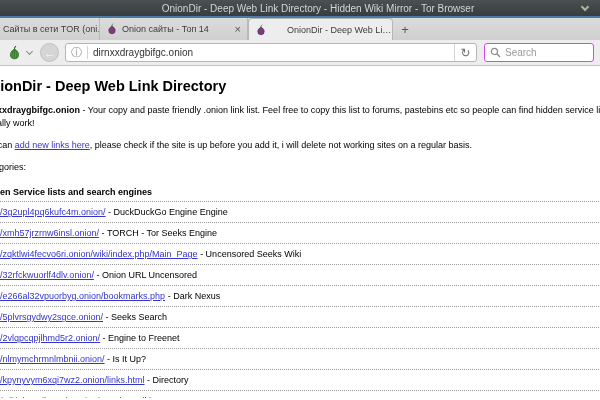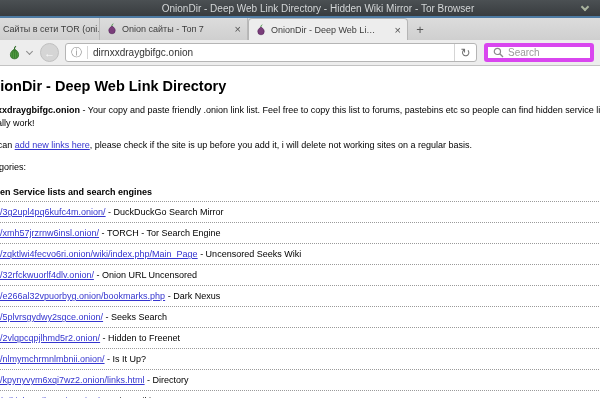--- a/index.html
+++ b/index.html
@@ -19,22 +19,22 @@
   .tabbar { height: 22px; background: linear-gradient(#dcdcdc, #cfcfcf);
     display: flex; align-items: stretch; }
   .tab { display: flex; align-items: center; font-size: 9px; color: #3c3c3c;
     padding: 0 6px; position: relative; overflow: hidden; white-space: nowrap; }
   .tab .spacer { flex: 1; }
   .tab-close { font-size: 11px; color: #555; line-height: 10px; cursor: default;
     margin-left: 4px; flex: none; }
   .tab.inactive { border-right: 1px solid #b9b9b9; }
   .tab1 { width: 100px; padding-left: 3px; }
   .tab2 { width: 148px; }
-  .tab.active { width: 160px; background: #ededed; border: 1px solid #b5b5b5;
-    border-bottom: none; border-radius: 4px 4px 0 0; }
+  .tab.active { width: 145px; background: #ededed; border: 1px solid #b5b5b5;
+    border-bottom: none; border-radius: 4px 4px 0 0; gap: 16px; }
   .favicon { width: 12px; height: 12px; margin-right: 4px; flex: none; }
   .newtab { width: 24px; display: flex; align-items: center; justify-content: center;
     font-size: 13px; color: #555; }
 
   
   .navbar { height: 26px; background: #ededed; border-bottom: 1px solid #c3c3c3;
     display: flex; align-items: center; padding: 0 6px; gap: 4px; }
   .onion-btn { width: 17px; height: 19px; display: flex; align-items: center;
     justify-content: center; }
   .nav-chev { width: 5px; height: 5px; border-color: #8a8a8a; border-width: 0 1.5px 1.5px 0;
@@ -44,21 +44,21 @@
     justify-content: center; font-size: 11px; font-weight: bold; margin: 0 2px; }
   .urlbar { flex: 1; height: 19px; background: #fff; border: 1px solid #b5b5b5;
     border-radius: 3px; display: flex; align-items: center; padding-left: 5px; }
   .info-icon { color: #8e8e8e; font-size: 11px; line-height: 11px; }
   .url-divider { width: 1px; height: 13px; background: #d5d5d5; margin: 0 5px; }
   .url-input { flex: 1; border: none; outline: none; background: transparent;
     font-family: "Liberation Sans", sans-serif; font-size: 10px; color: #333; }
   .reload-seg { width: 22px; height: 100%; border-left: 1px solid #d5d5d5;
     display: flex; align-items: center; justify-content: center; color: #6e6e6e;
     font-size: 12px; }
-  .searchbar { width: 110px; height: 19px; background: #fff; border: 4px solid #d946ef;
+  .searchbar { width: 110px; height: 19px; background: #fff; border: 1px solid #d946ef;
     border-radius: 3px; display: flex; align-items: center; padding: 0 5px; gap: 4px;
     margin-left: 3px; }
   .search-input { flex: 1; min-width: 0; border: none; outline: none; background: transparent;
     font-family: "Liberation Sans", sans-serif; font-size: 10px; color: #333; }
   .search-input::placeholder { color: #9a9a9a; }
 
   
   .content { height: 332px; background: #fff; overflow: hidden; }
   .page-inner { width: 655px; margin-left: -20px; color: #000; }
   h1.page-title { font-size: 14.5px; line-height: 17px; font-weight: bold;
@@ -84,21 +84,21 @@
     <span class="spacer"></span>
 
   </div>
   <div class="tab tab2 inactive">
     <span class="favicon">
       <svg width="12" height="12" viewBox="0 0 12 12">
         <path d="M6 3.1 C3.6 4.6 2.8 6 2.8 7.6 a3.2 3.2 0 0 0 6.4 0 C9.2 6 8.4 4.6 6 3.1 Z" fill="#7a3d7a" stroke="#54265a" stroke-width="0.6"></path>
         <path d="M6 3.2 C5.7 2.1 6.3 1.3 7.3 0.8" stroke="#3f8f3f" stroke-width="1" fill="none"></path>
       </svg>
     </span>
-    <span>Onion сайты - Топ 7</span>
+    <span>Onion сайты - Топ 14</span>
     <span class="spacer"></span>
     <span class="tab-close">×</span>
   </div>
   <div class="tab active">
     <span class="favicon">
       <svg width="12" height="12" viewBox="0 0 12 12">
         <path d="M6 3.1 C3.6 4.6 2.8 6 2.8 7.6 a3.2 3.2 0 0 0 6.4 0 C9.2 6 8.4 4.6 6 3.1 Z" fill="#7a3d7a" stroke="#54265a" stroke-width="0.6"></path>
         <path d="M6 3.2 C5.7 2.1 6.3 1.3 7.3 0.8" stroke="#3f8f3f" stroke-width="1" fill="none"></path>
       </svg>
     </span>
@@ -139,25 +139,25 @@
 </div>
 
 <div class="content">
   <div class="page-inner">
     <h1 class="page-title">OnionDir - Deep Web Link Directory</h1>
     <p><b>dirnxxdraygbifgc.onion</b><span> - Your copy and paste friendly .onion link list. Feel free to copy this list to forums, pastebins etc so people can find hidden service links that actually work!</span></p>
     <p><span>You can </span><a href="#">add new links here</a><span>, please check if the site is up before you add it, i will delete not working sites on a regular basis.</span></p>
     <p>Categories:</p>
     <p class="section-heading">Hidden Service lists and search engines</p>
     <div class="links-list">
-      <div class="link-row"><a href="#">http://3g2upl4pq6kufc4m.onion/</a><span> - DuckDuckGo Search Mirror</span></div>
-      <div class="link-row"><a href="#">http://xmh57jrzrnw6insl.onion/</a><span> - TORCH - Tor Search Engine</span></div>
+      <div class="link-row"><a href="#">http://3g2upl4pq6kufc4m.onion/</a><span> - DuckDuckGo Engine Engine</span></div>
+      <div class="link-row"><a href="#">http://xmh57jrzrnw6insl.onion/</a><span> - TORCH - Tor Seeks Engine</span></div>
       <div class="link-row"><a href="#">http://zqktlwi4fecvo6ri.onion/wiki/index.php/Main_Page</a><span> - Uncensored Seeks Wiki</span></div>
       <div class="link-row"><a href="#">http://32rfckwuorlf4dlv.onion/</a><span> - Onion URL Uncensored</span></div>
       <div class="link-row"><a href="#">http://e266al32vpuorbyg.onion/bookmarks.php</a><span> - Dark Nexus</span></div>
       <div class="link-row"><a href="#">http://5plvrsgydwy2sgce.onion/</a><span> - Seeks Search</span></div>
-      <div class="link-row"><a href="#">http://2vlqpcqpjlhmd5r2.onion/</a><span> - Hidden to Freenet</span></div>
+      <div class="link-row"><a href="#">http://2vlqpcqpjlhmd5r2.onion/</a><span> - Engine to Freenet</span></div>
       <div class="link-row"><a href="#">http://nlmymchrmnlmbnii.onion/</a><span> - Is It Up?</span></div>
       <div class="link-row"><a href="#">http://kpynyvym6xqi7wz2.onion/links.html</a><span> - Directory</span></div>
       <div class="link-row"><a href="#">http://wiki5kauuihowqi5.onion/</a><span> - Onion Wiki</span></div>
     </div>
   </div>
 </div>
 
 </body></html>

